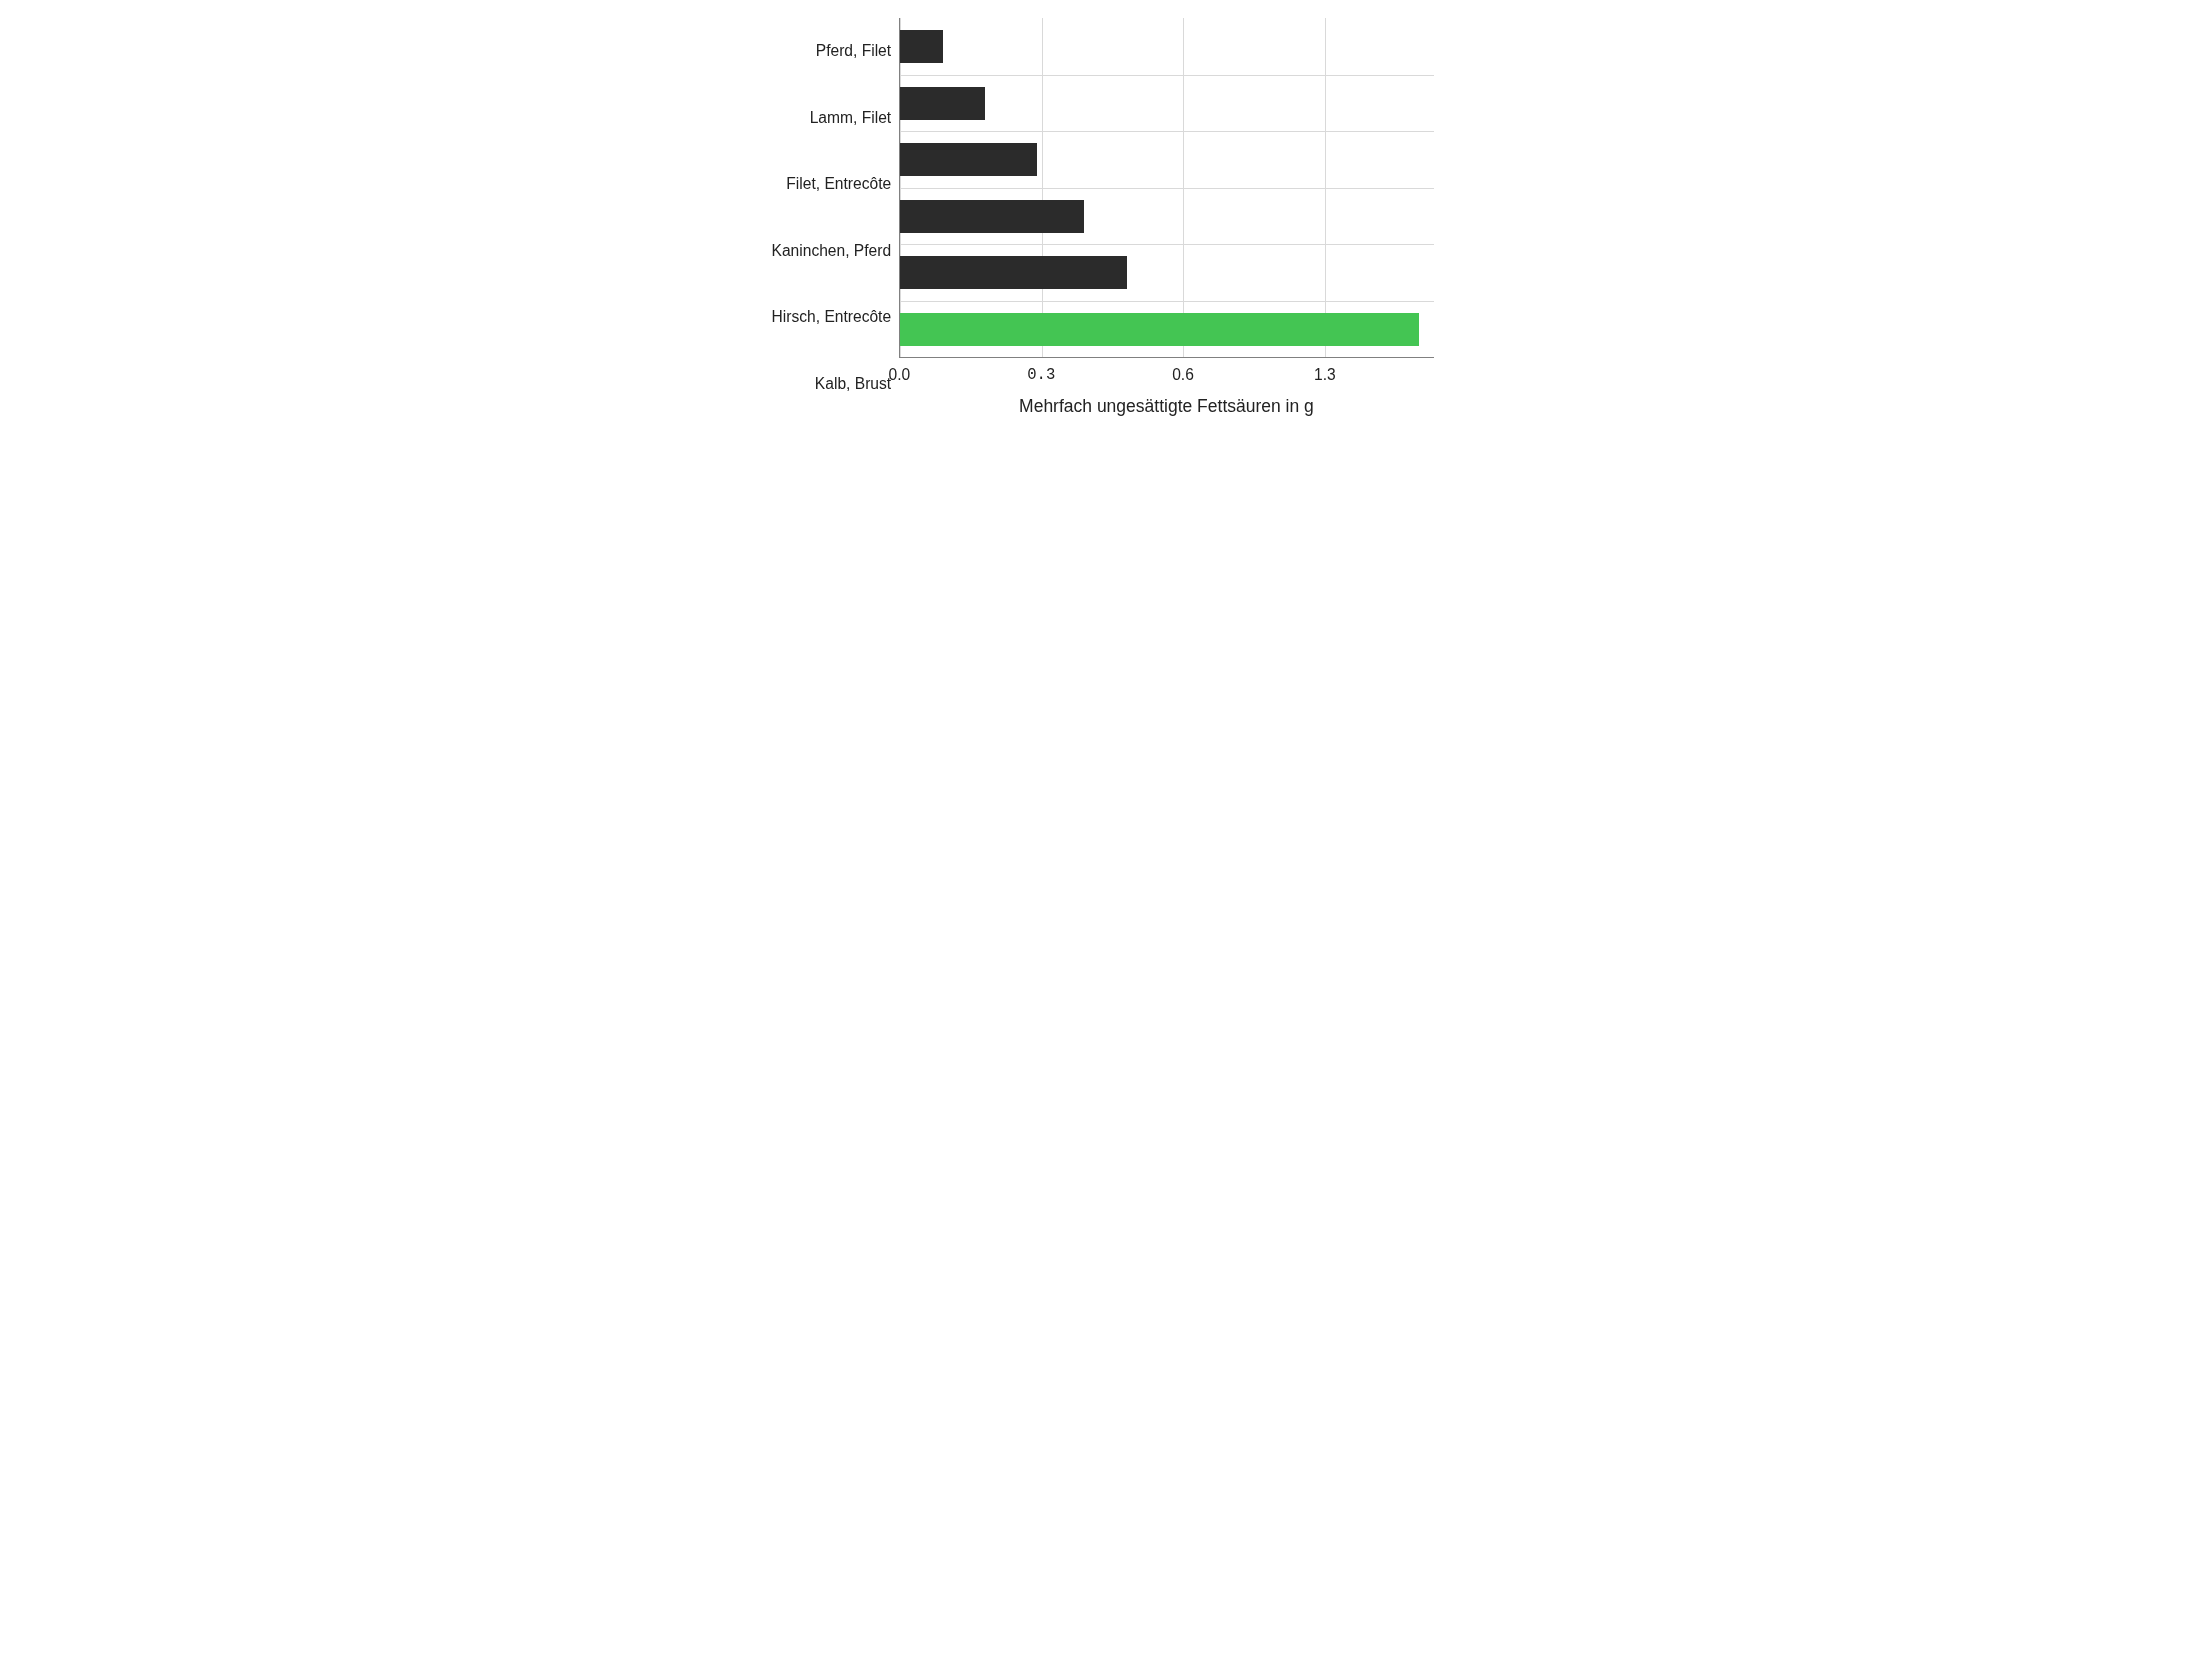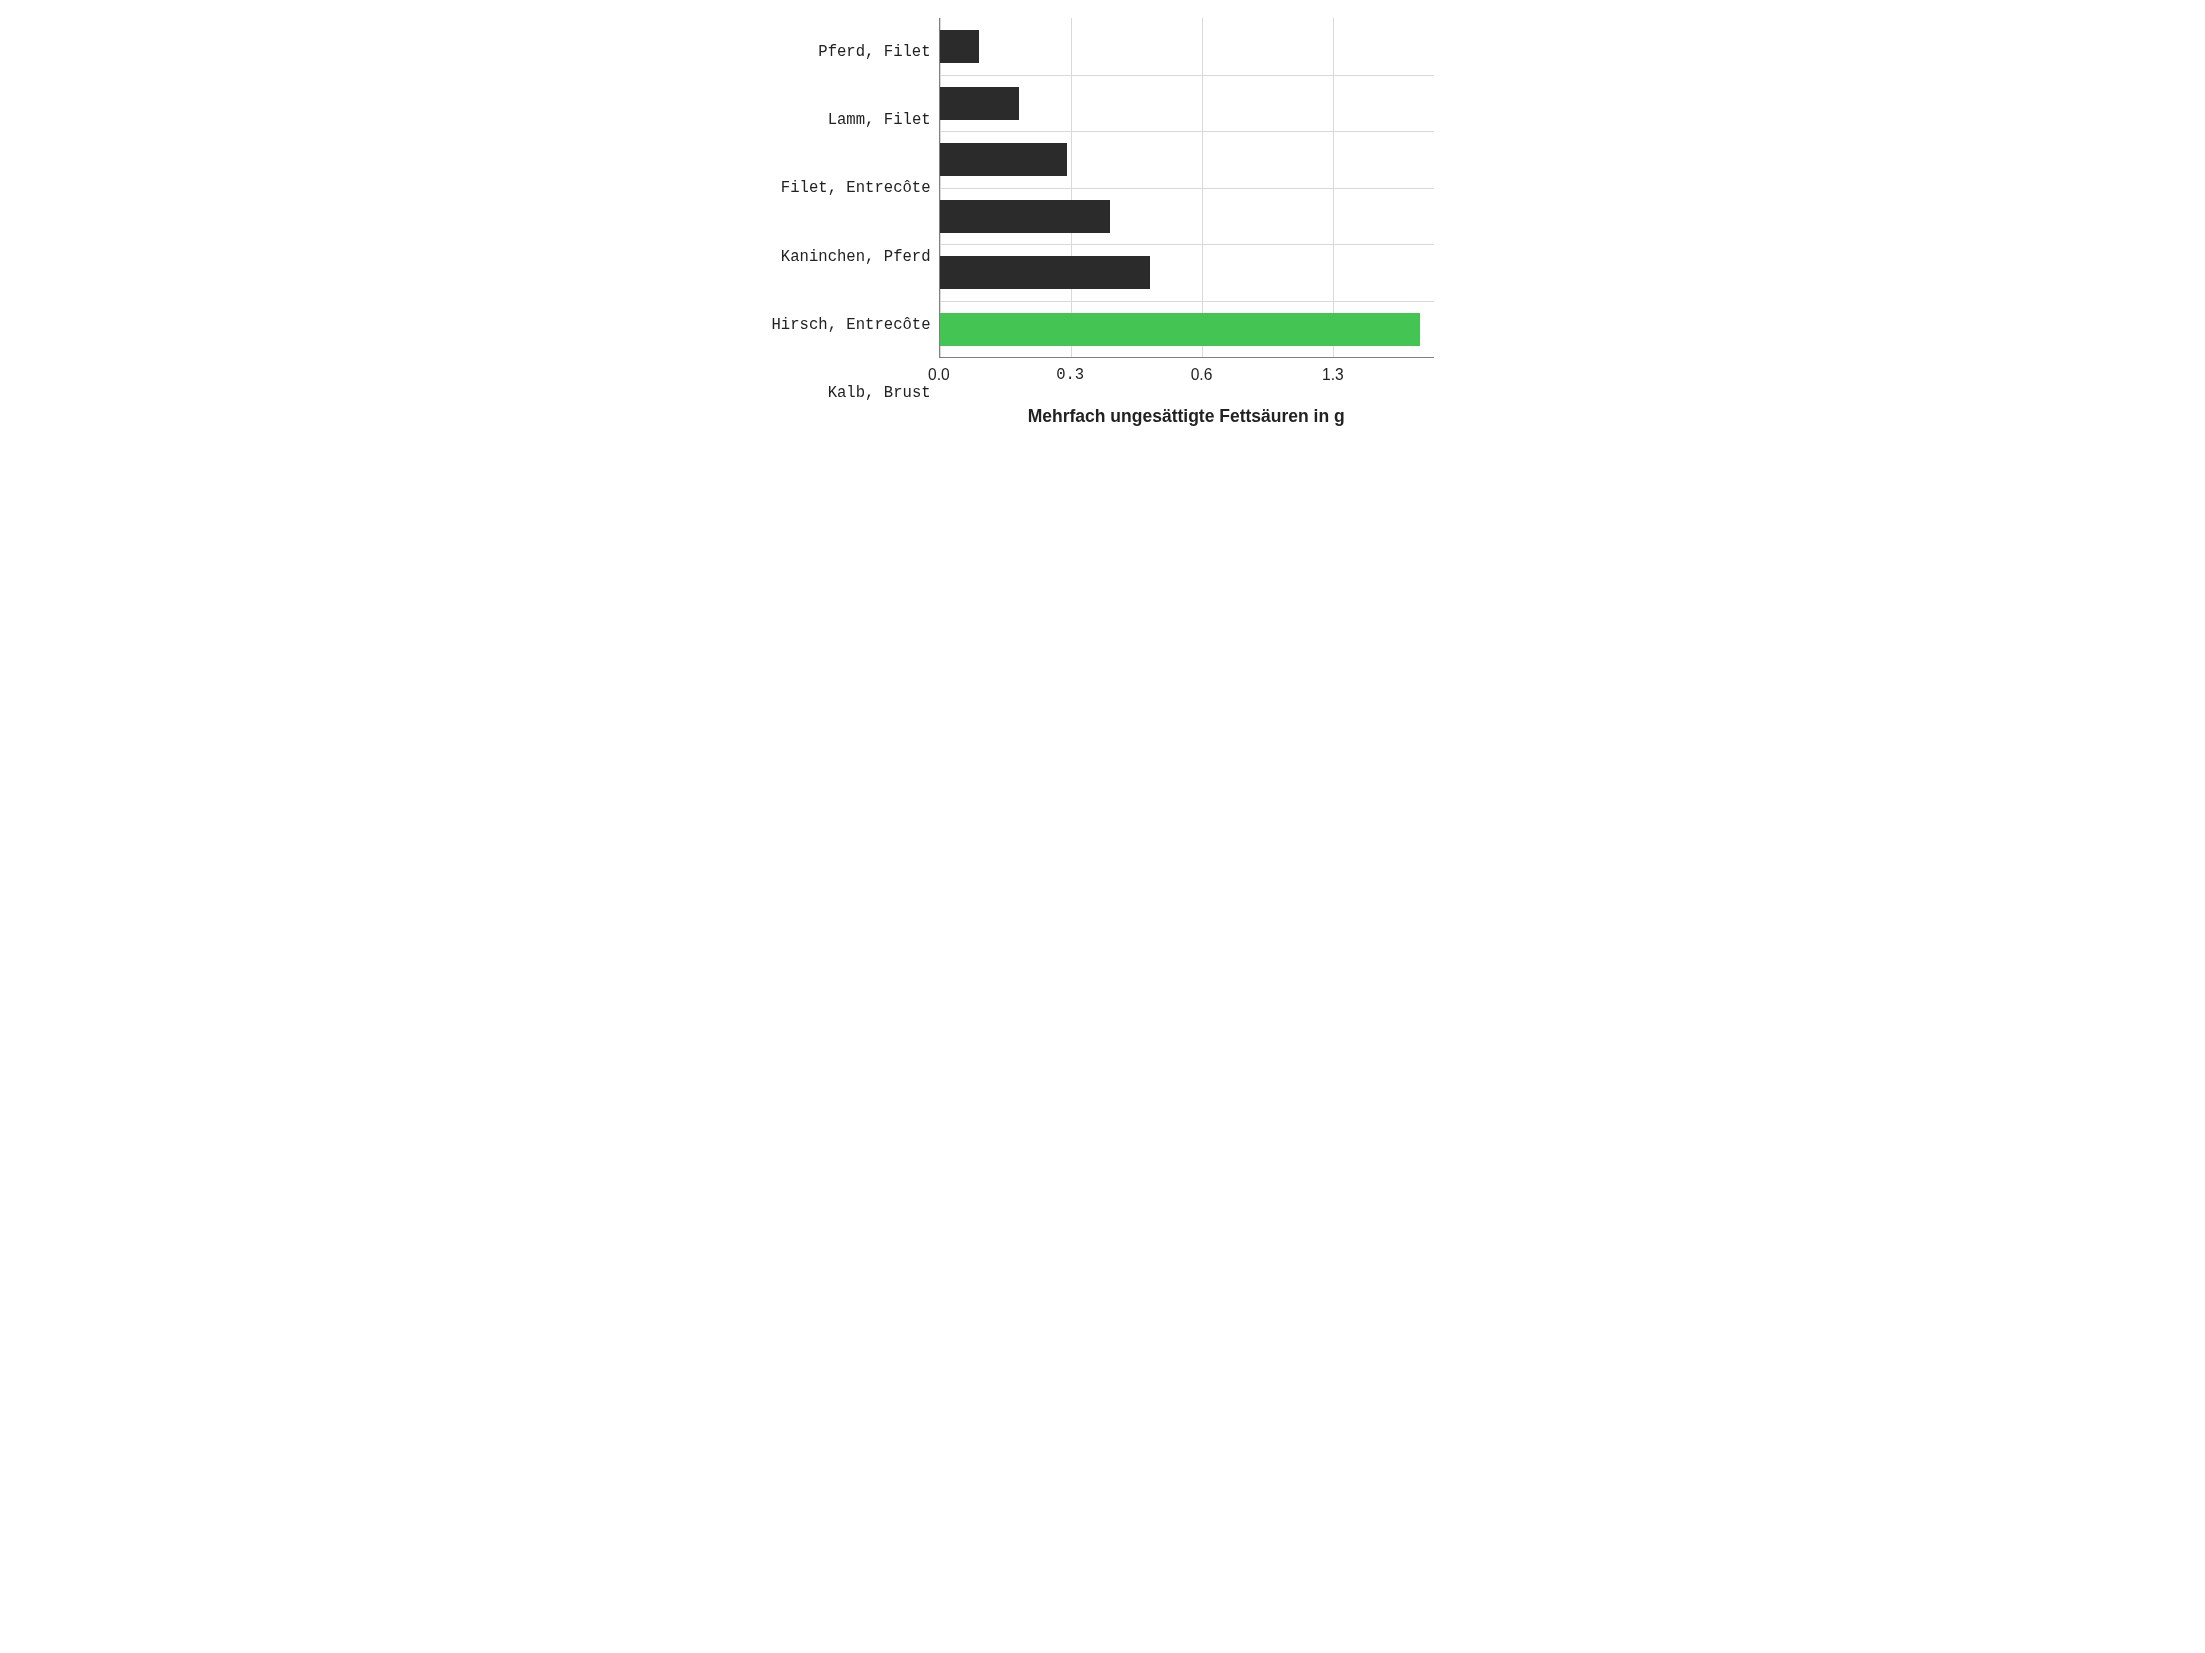--- a/index.html
+++ b/index.html
@@ -18,21 +18,20 @@
     display: flex;
     align-items: stretch;
   }
   .y-labels {
     display: flex;
     flex-direction: column;
     justify-content: space-around;
     padding-right: 8.3px;
     text-align: right;
     flex-shrink: 0;
-    font-family: Liberation Mono, monospace;
   }
   .y-label {
     font-size: 15.6px;
     color: #222;
     line-height: 1.2;
     white-space: nowrap;
   }
   .plot-wrap {
     flex: 1;
     position: relative;
@@ -90,22 +89,21 @@
     position: absolute;
     top: 0;
     transform: translateX(-50%);
     font-size: 15.6px;
     color: #222;
   }
   .x-title {
     text-align: center;
     font-size: 17.5px;
     color: #222;
-    margin-top: 17px;
-    font-weight: bold;
+    margin-top: 7px;
   }
 </style>
 </head>
 <body>
 
 <div class="chart-container">
   <div class="chart-area">
 
     <div class="y-labels">
       <div class="y-label">Pferd, Filet</div>

